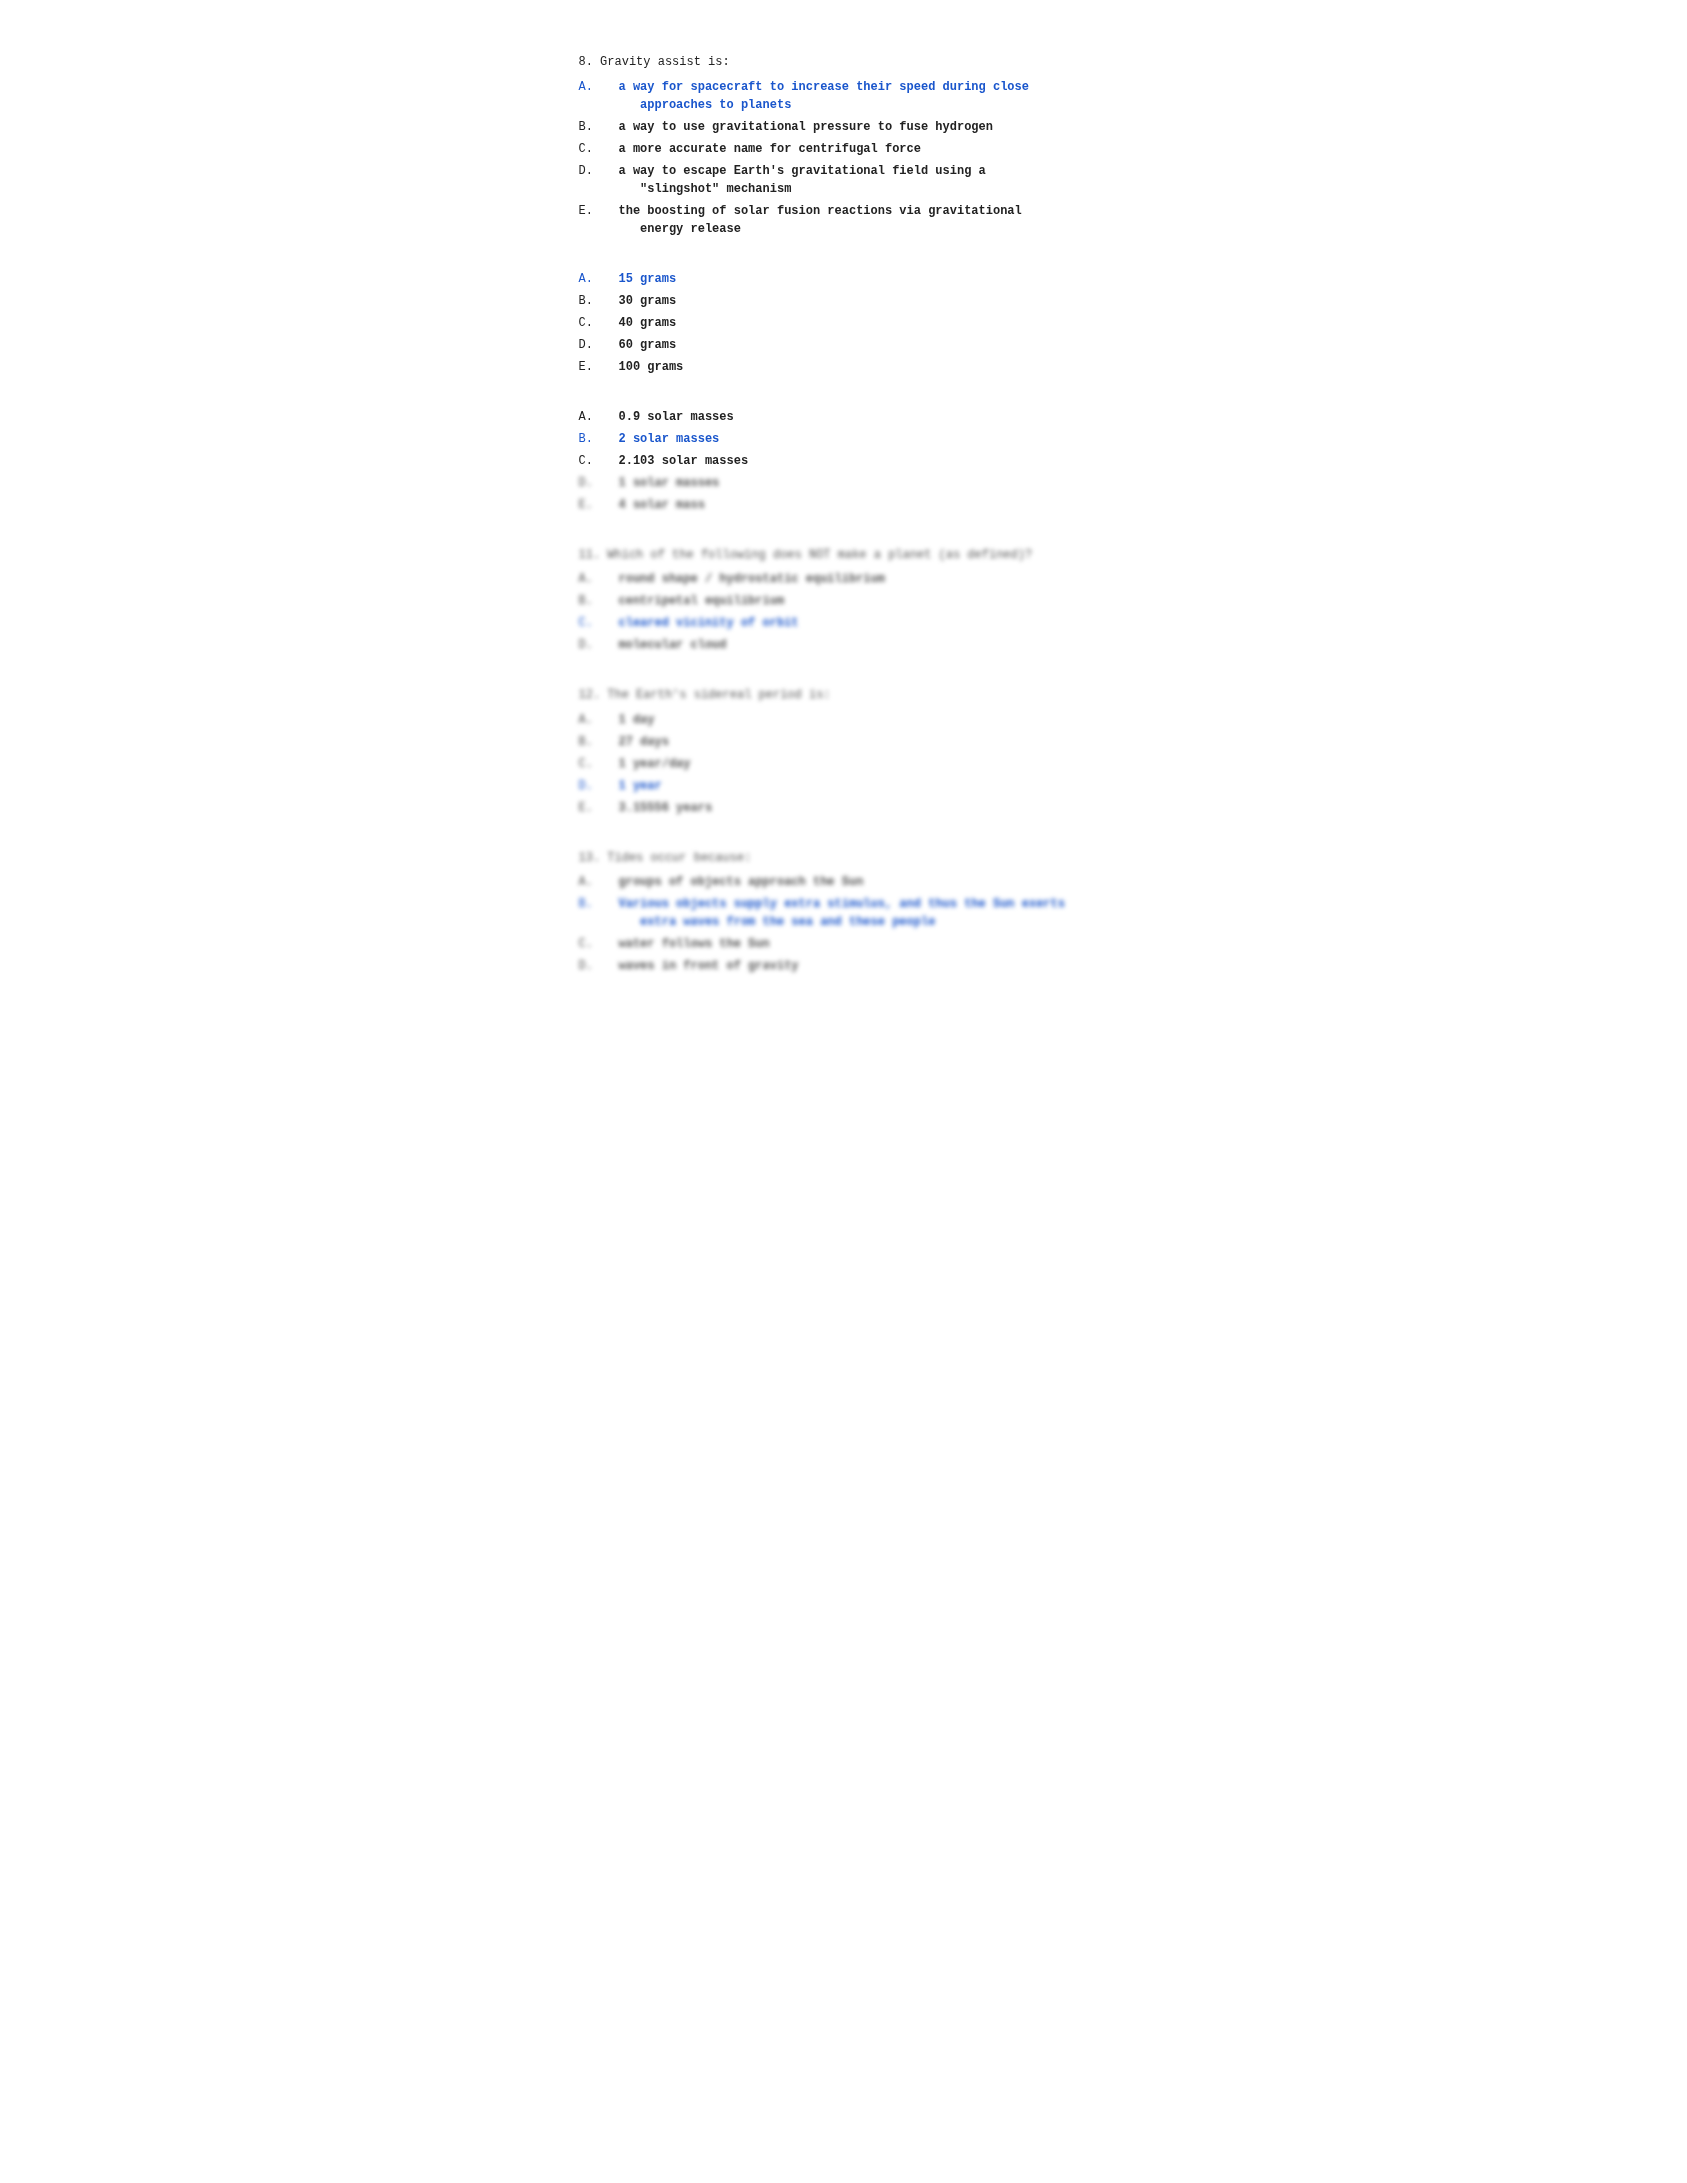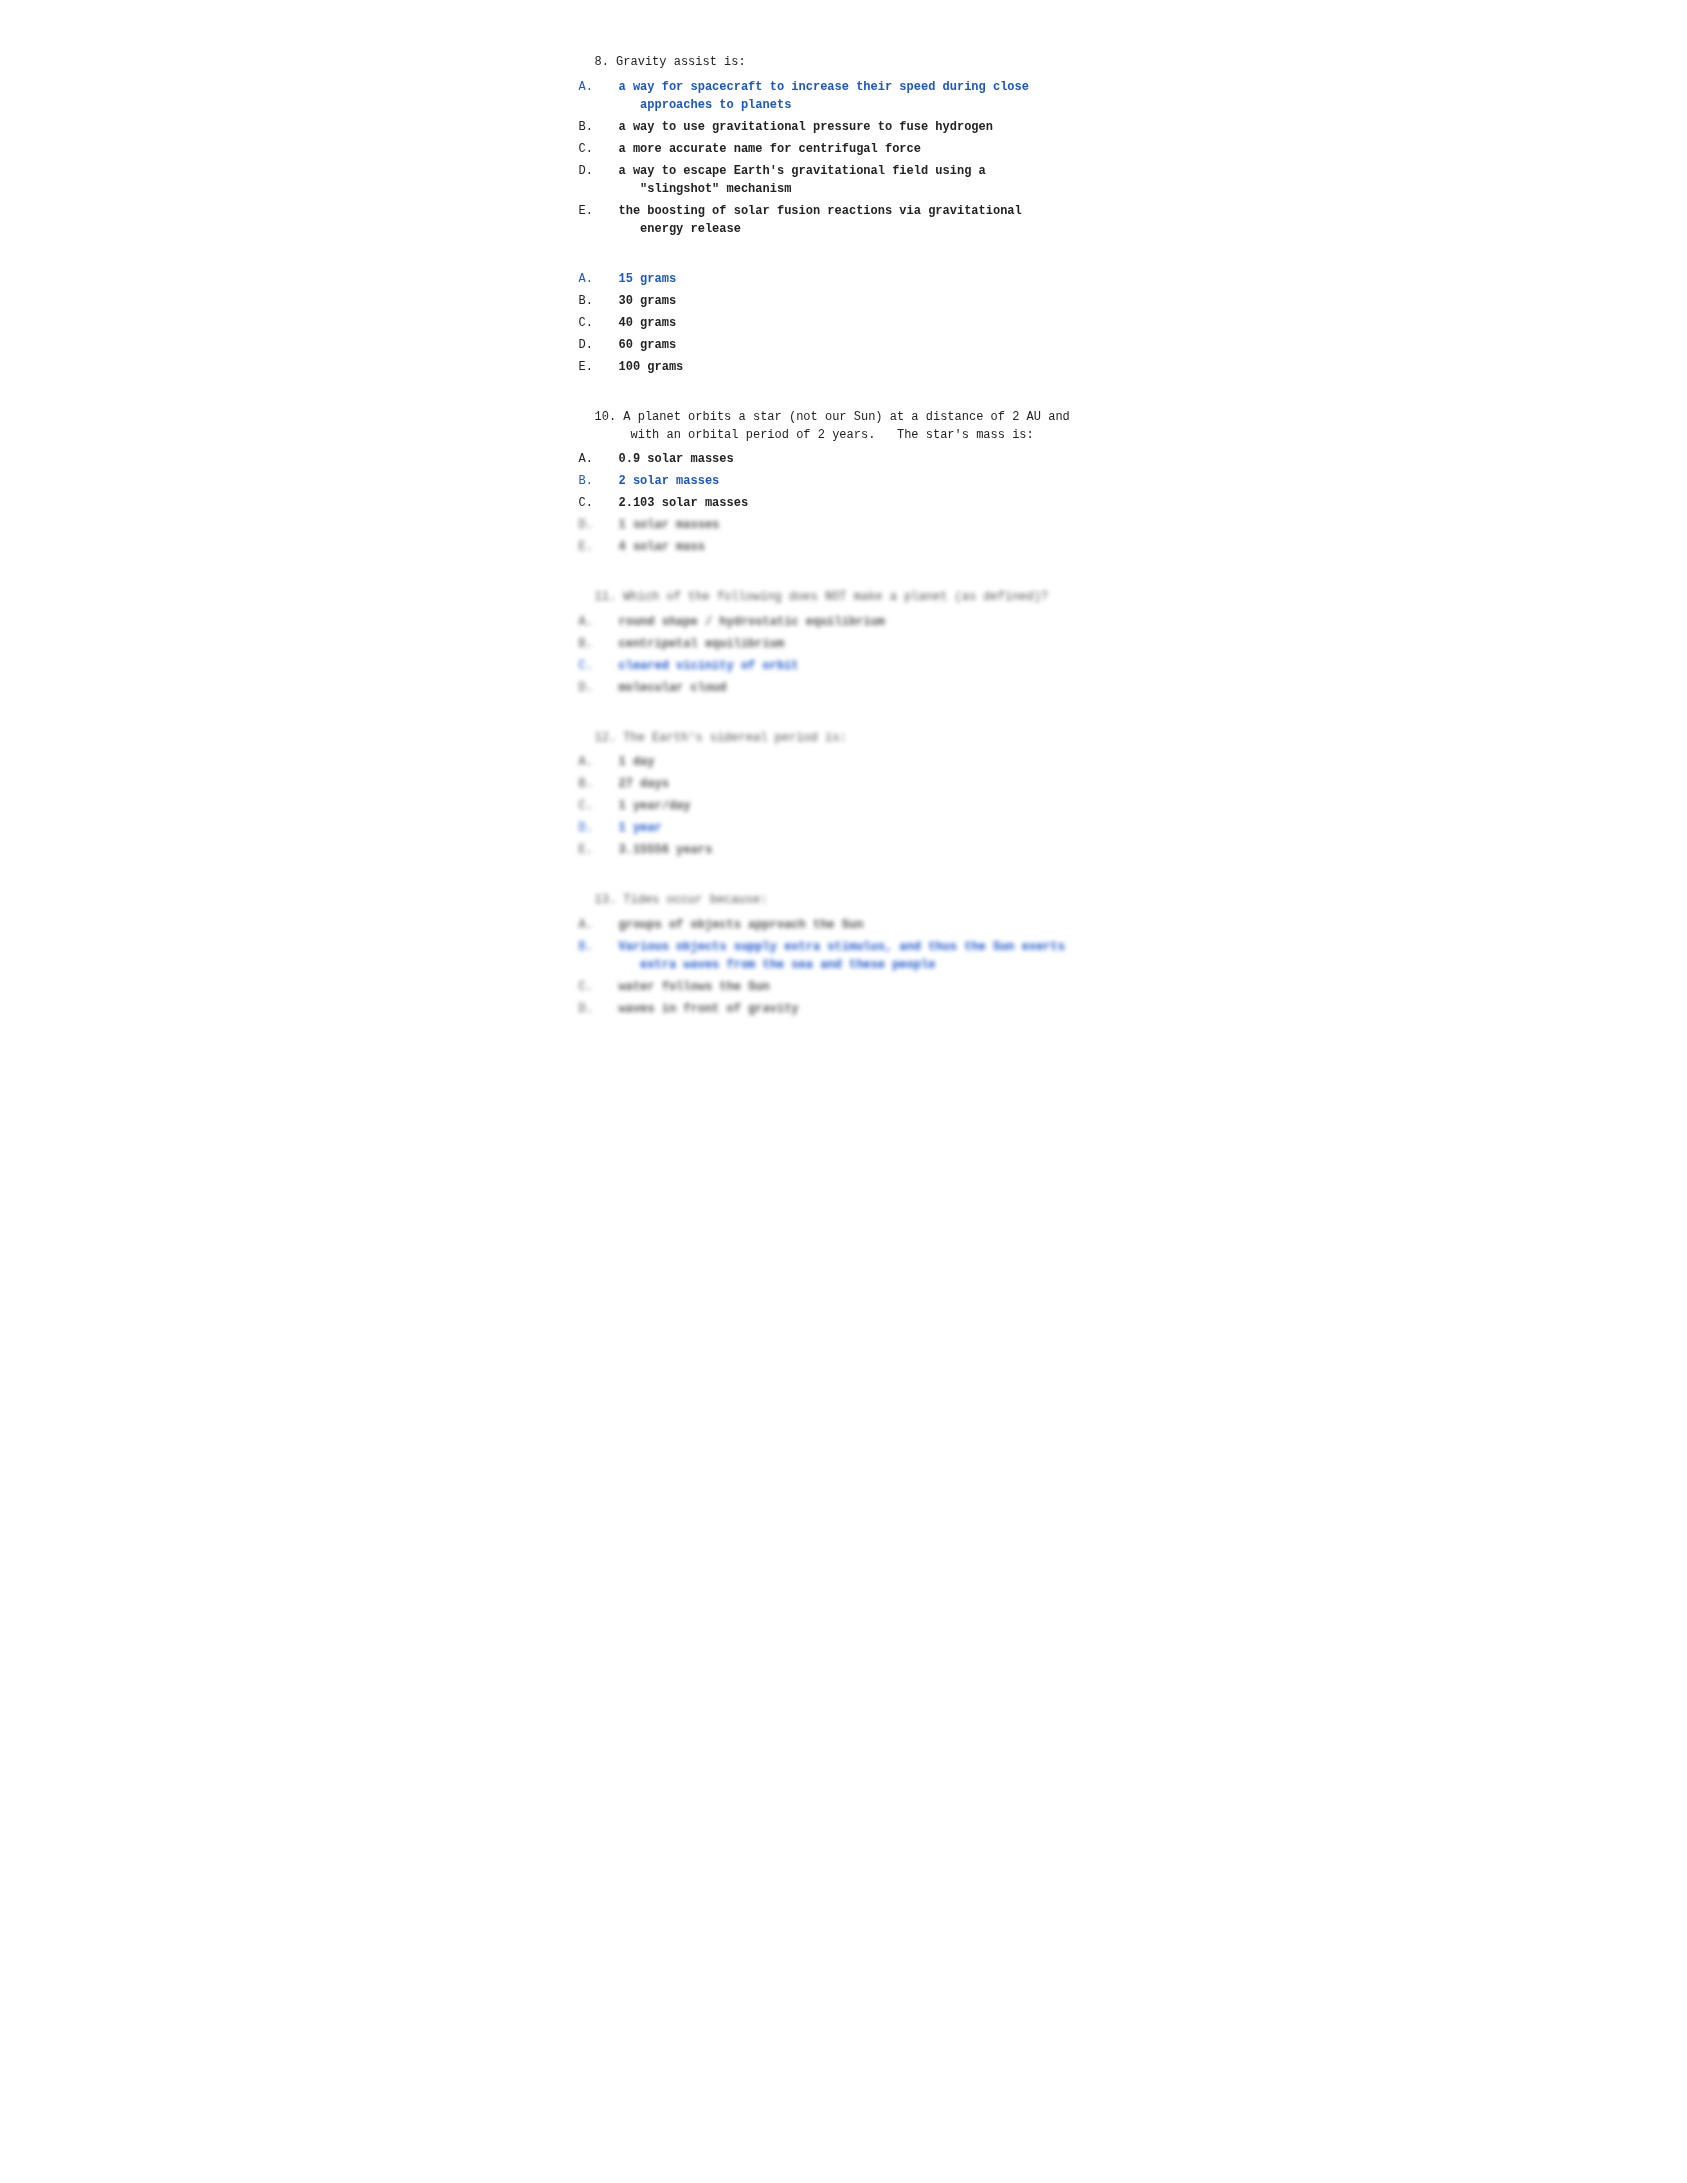--- a/index.html
+++ b/index.html
@@ -18,21 +18,20 @@
       margin: 0 auto;
     }
 
     .question-block {
       margin-bottom: 32px;
     }
 
     .question-text {
       margin-bottom: 6.6px;
       line-height: 1.5;
-      margin-left: 16px;
     }
 
     .answer-list {
       list-style: none;
       padding: 0;
       margin: 0;
     }
 
     .answer-item {
       display: flex;
@@ -117,24 +116,20 @@
         <span class="answer-text">60 grams</span>
       </li>
       <li class="answer-item">
         <span class="answer-letter">E.</span>
         <span class="answer-text">100 grams</span>
       </li>
     </ul>
   </div>
 
   <div class="question-block">
-    <div class="question-text">
-      10. A planet orbits a star (not our Sun) at a distance of 2 AU and<br>
-      &nbsp;&nbsp;&nbsp;&nbsp;&nbsp;with an orbital period of 2 years.&nbsp;&nbsp; The star's mass is:
-    </div>
     <ul class="answer-list">
       <li class="answer-item">
         <span class="answer-letter">A.</span>
         <span class="answer-text">0.9 solar masses</span>
       </li>
       <li class="answer-item correct">
         <span class="answer-letter">B.</span>
         <span class="answer-text">2 solar masses</span>
       </li>
       <li class="answer-item">

